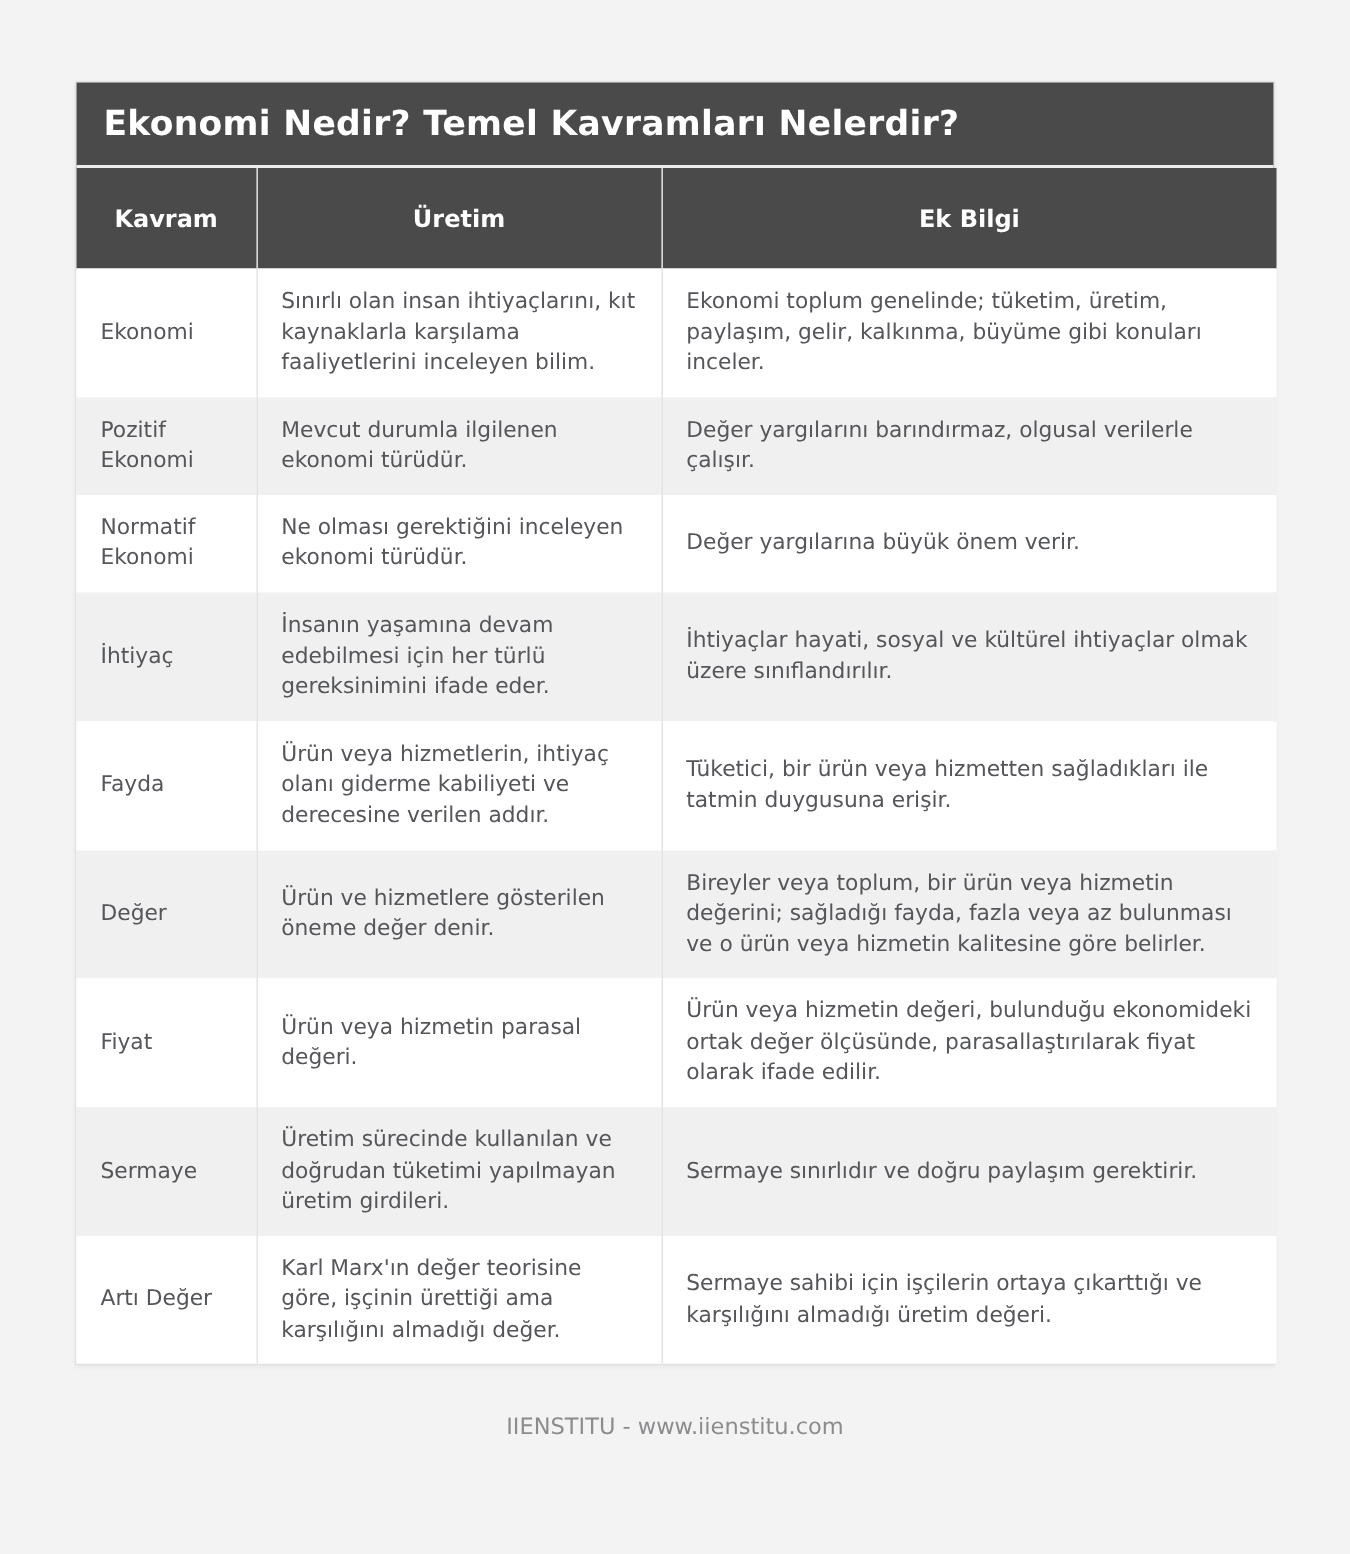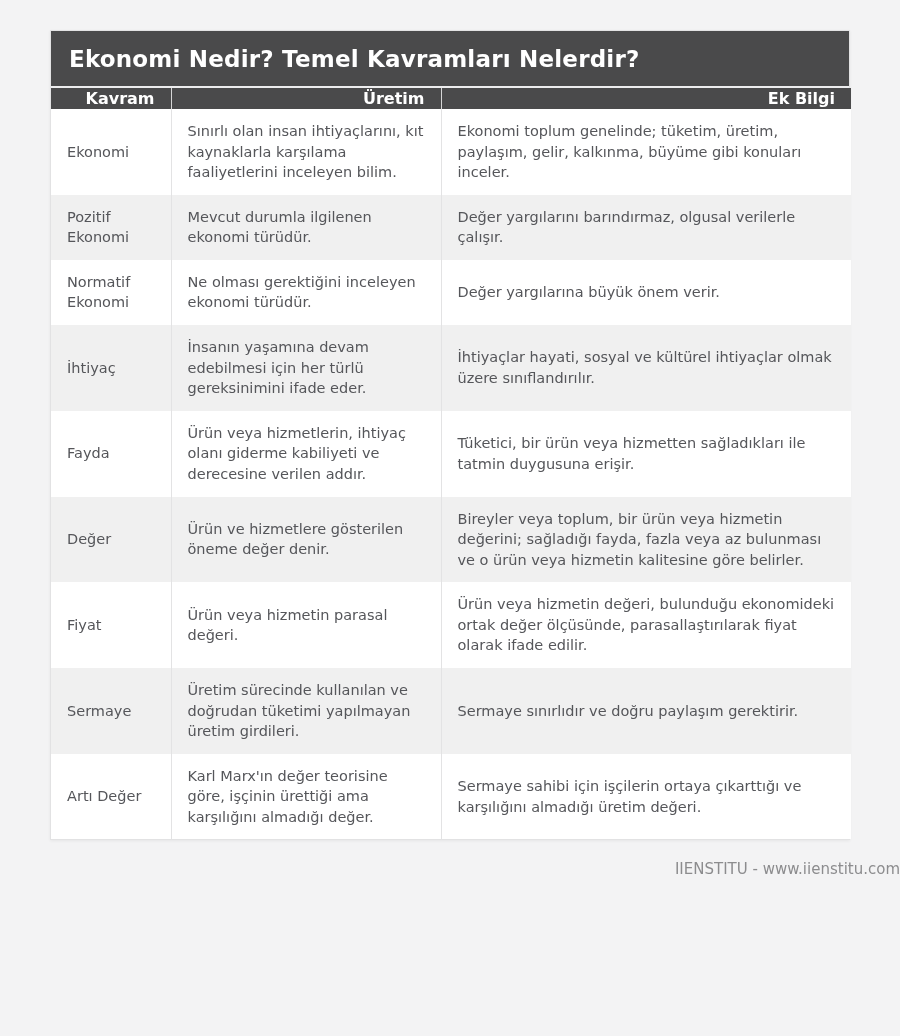--- a/index.html
+++ b/index.html
@@ -4,21 +4,21 @@
 <style>
   * { margin: 0; padding: 0; box-sizing: border-box; }
   html, body {
     width: 900px;
     height: 1036px;
     background: #f3f3f4;
     font-family: "DejaVu Sans", "Liberation Sans", sans-serif;
   }
   .card {
     width: 800px;
-    margin: 30px auto 0 auto;
+    margin: 54px auto 0 auto;
     background: #ffffff;
     border: 1px solid #e2e2e3;
     box-shadow: 0 1px 3px rgba(0,0,0,0.06);
   }
   .title-bar {
     background: #4a4a4b;
     border-bottom: 2px solid #ededee;
     padding: 15px 18px 14px 18px;
   }
   .title-bar h1 {
@@ -33,39 +33,39 @@
     table-layout: fixed;
   }
   col.c-kavram  { width: 120px; }
   col.c-tanim   { width: 270px; }
   col.c-ekbilgi { width: 410px; }
   thead th {
     background: #4a4a4b;
     color: #ffffff;
     font-size: 16px;
     font-weight: bold;
-    text-align: right;
-    padding: 1px 16px;
+    text-align: center;
+    padding: 24px 16px;
     border-right: 1px solid #d6d6d6;
   }
   thead th:last-child { border-right: none; }
   tbody td {
     color: #55565a;
     font-size: 14.5px;
     line-height: 1.42;
     vertical-align: middle;
     padding: 12px 16px;
     border-right: 1px solid #e3e3e4;
   }
   tbody td:last-child { border-right: none; }
   tbody tr:nth-child(odd)  { background: #ffffff; }
   tbody tr:nth-child(even) { background: #f0f0f0; }
   .footer {
-    text-align: right;
-    margin-top: 20px;
+    text-align: center;
+    margin-top: 32px;
     color: #8c8c8e;
     font-size: 15px;
   }
 </style>
 </head>
 <body>
 
 <div class="card">
   <div class="title-bar">
     <h1>Ekonomi Nedir? Temel Kavramları Nelerdir?</h1>

